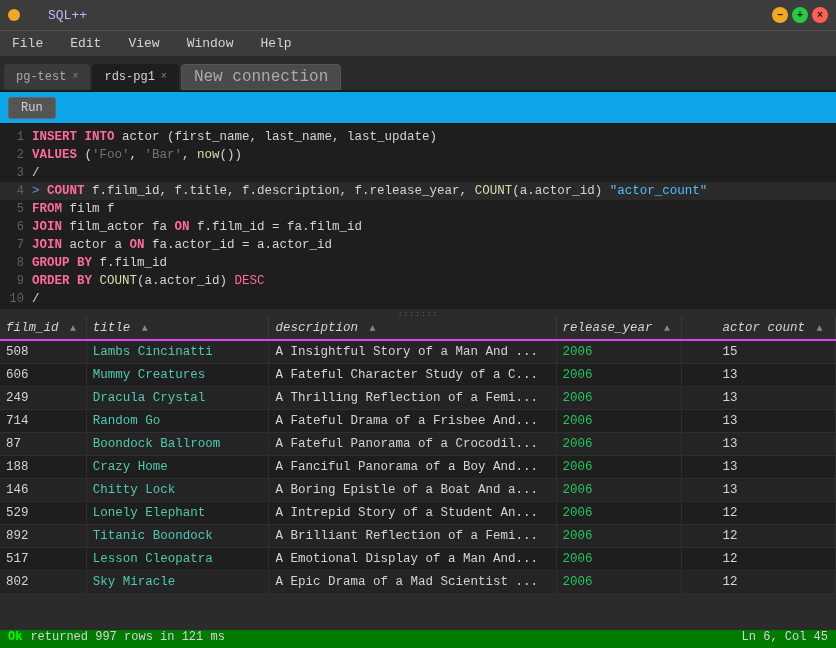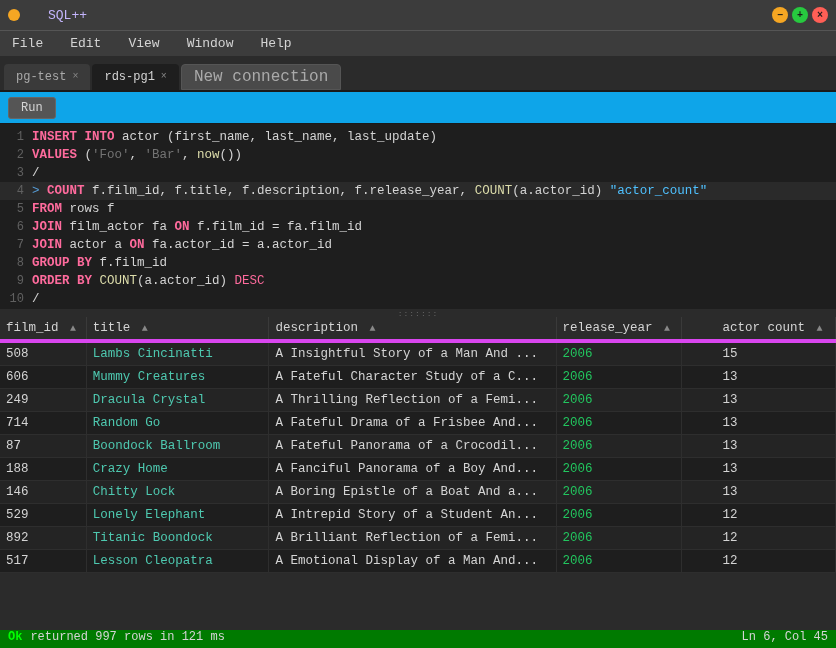--- a/index.html
+++ b/index.html
@@ -185,21 +185,22 @@
       font-size: 8px;
       letter-spacing: 1px;
     }
     table {
       width: 100%;
       border-collapse: collapse;
       font-size: 12.5px;
     }
     thead tr {
       background: #2b2b2b;
-      border-bottom: 4px solid #d946ef;
+      border-bottom: 2px solid #d946ef;
+      font-style: italic;
     }
     thead th {
       padding: 4px 6px;
       text-align: left;
       color: #d4d4d4;
       font-weight: normal;
       border-right: 1px solid #3a3a3a;
       white-space: nowrap;
       position: relative;
       cursor: pointer;
@@ -324,21 +325,21 @@
     <div class="line">
       <span class="line-num">3</span>
       <span class="line-content"><span class="plain">/</span></span>
     </div>
     <div class="line active-line">
       <span class="line-num">4</span>
       <span class="line-content"><span class="arrow">&gt;</span><span class="plain"> </span><span class="kw">COUNT</span><span class="plain"> f.film_id, f.title, f.description, f.release_year, </span><span class="fn">COUNT</span><span class="plain">(a.actor_id) </span><span class="alias">"actor_count"</span></span>
     </div>
     <div class="line">
       <span class="line-num">5</span>
-      <span class="line-content"><span class="kw">FROM</span><span class="plain"> rows f</span></span>
+      <span class="line-content"><span class="kw">FROM</span><span class="plain"> film f</span></span>
     </div>
     <div class="line">
       <span class="line-num">6</span>
       <span class="line-content"><span class="kw">JOIN</span><span class="plain"> film_actor fa </span><span class="kw">ON</span><span class="plain"> f.film_id = fa.film_id</span></span>
     </div>
     <div class="line">
       <span class="line-num">7</span>
       <span class="line-content"><span class="kw">JOIN</span><span class="plain"> actor a </span><span class="kw">ON</span><span class="plain"> fa.actor_id = a.actor_id</span></span>
     </div>
     <div class="line">
@@ -454,20 +455,27 @@
       <td class="td-year col-release_year">2006</td>
       <td class="td-count col-actor_count">12</td>
     </tr>
           <tr>
       <td class="td-num col-film_id">517</td>
       <td class="td-title col-title">Lesson Cleopatra</td>
       <td class="td-desc col-description">A Emotional Display of a Man And...</td>
       <td class="td-year col-release_year">2006</td>
       <td class="td-count col-actor_count">12</td>
     </tr>
+          <tr>
+      <td class="td-num col-film_id">802</td>
+      <td class="td-title col-title">Sky Miracle</td>
+      <td class="td-desc col-description">A Epic Drama of a Mad Scientist ...</td>
+      <td class="td-year col-release_year">2006</td>
+      <td class="td-count col-actor_count">12</td>
+    </tr>
         </tbody>
     </table>
   </div>
 
   <div class="status-bar">
     <span class="status-ok">Ok</span>
     <span class="status-msg">returned 997 rows in 121 ms</span>
     <span class="status-right">Ln 6, Col 45</span>
   </div>
 </div>

